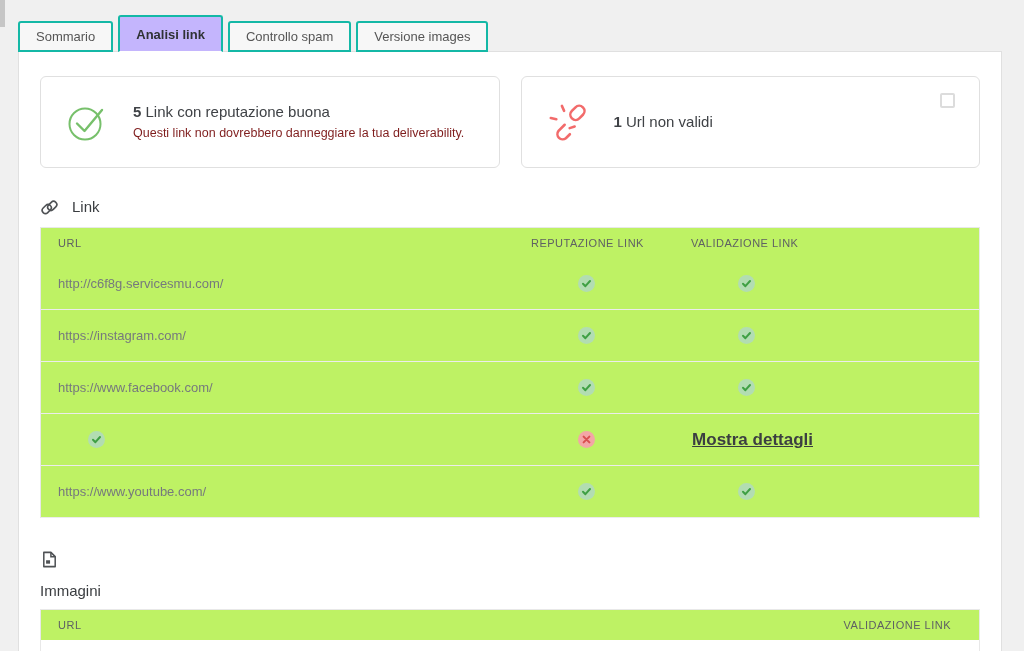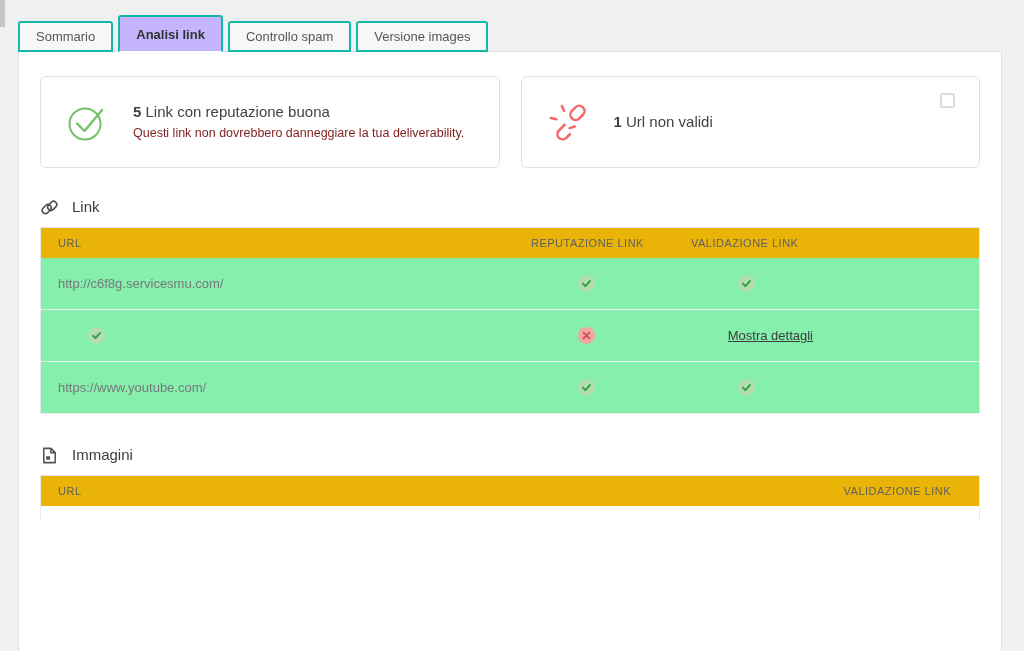--- a/index.html
+++ b/index.html
@@ -45,33 +45,33 @@
   }
 
   
   .section { display:flex; align-items:flex-start; gap:13px; margin:30px 21px 10px 21px; }
   .section-icon { width:19px; height:19px; flex:none; display:flex; }
   .section-title { font-size:15px; color:#3a3d40; }
 
   
   .tbl { margin:0 21px; border:1px solid #e8e8e8; border-bottom:none; }
   .tbl-head {
-    display:grid; background:#eab308; height:30px; align-items:center;
+    display:grid; background:#bef264; height:30px; align-items:center;
     font-size:11px; color:#5f6163; letter-spacing:.5px;
   }
   .link-grid { grid-template-columns:1fr 160px 160px 128px; }
   .img-grid  { grid-template-columns:1fr 165px; }
   .tbl-row {
     display:grid; height:52px; align-items:center;
-    border-bottom:1px solid #ececec; font-size:13px; color:#76797d; background:#86efac;
+    border-bottom:1px solid #ececec; font-size:13px; color:#76797d; background:#bef264;
   }
   .cell-url { padding-left:17px; }
   .badge-wrap { width:110px; text-align:center; line-height:0; }
   .cell-action { text-align:right; padding-right:38px; }
-  .details-link { font-weight:normal; text-decoration:underline; color:#3b3e41; font-size:13px; cursor:pointer; }
+  .details-link { font-weight:bold; text-decoration:underline; color:#3b3e41; font-size:17px; cursor:pointer; }
   .th-val-right { text-align:right; padding-right:28px; }
   .cell-val-img { display:flex; justify-content:flex-end; padding-right:28px; }
   .tbl-stub { height:14px; background:#fff; }
 </style>
 </head>
 <body>
 
 <div class="edge-artifact"></div>
 
 <div class="tabs" id="tab-bar">
@@ -154,21 +154,53 @@
           </div>
     <div>
             <div class="badge-wrap"><svg width="17" height="17" viewBox="0 0 17 17">
                 <circle cx="8.5" cy="8.5" r="8.5" fill="#b2ddb2"></circle>
                 <path d="M5 8.8l2.4 2.4 4.6-5.2" stroke="#3fa044" stroke-width="2" fill="none" stroke-linecap="round" stroke-linejoin="round"></path>
               </svg></div>
           </div>
     <div class="cell-action"></div>
   </div>
 
-
+  <div class="tbl-row link-grid">
+    <div class="cell-url">https://instagram.com/</div>
+    <div>
+            <div class="badge-wrap"><svg width="17" height="17" viewBox="0 0 17 17">
+                <circle cx="8.5" cy="8.5" r="8.5" fill="#b2ddb2"></circle>
+                <path d="M5 8.8l2.4 2.4 4.6-5.2" stroke="#3fa044" stroke-width="2" fill="none" stroke-linecap="round" stroke-linejoin="round"></path>
+              </svg></div>
+          </div>
+    <div>
+            <div class="badge-wrap"><svg width="17" height="17" viewBox="0 0 17 17">
+                <circle cx="8.5" cy="8.5" r="8.5" fill="#b2ddb2"></circle>
+                <path d="M5 8.8l2.4 2.4 4.6-5.2" stroke="#3fa044" stroke-width="2" fill="none" stroke-linecap="round" stroke-linejoin="round"></path>
+              </svg></div>
+          </div>
+    <div class="cell-action"></div>
+  </div>
+
+  <div class="tbl-row link-grid">
+    <div class="cell-url">https://www.facebook.com/</div>
+    <div>
+            <div class="badge-wrap"><svg width="17" height="17" viewBox="0 0 17 17">
+                <circle cx="8.5" cy="8.5" r="8.5" fill="#b2ddb2"></circle>
+                <path d="M5 8.8l2.4 2.4 4.6-5.2" stroke="#3fa044" stroke-width="2" fill="none" stroke-linecap="round" stroke-linejoin="round"></path>
+              </svg></div>
+          </div>
+    <div>
+            <div class="badge-wrap"><svg width="17" height="17" viewBox="0 0 17 17">
+                <circle cx="8.5" cy="8.5" r="8.5" fill="#b2ddb2"></circle>
+                <path d="M5 8.8l2.4 2.4 4.6-5.2" stroke="#3fa044" stroke-width="2" fill="none" stroke-linecap="round" stroke-linejoin="round"></path>
+              </svg></div>
+          </div>
+    <div class="cell-action"></div>
+  </div>
 
   <div class="tbl-row link-grid">
     <div>
             <div class="badge-wrap"><svg width="17" height="17" viewBox="0 0 17 17">
                 <circle cx="8.5" cy="8.5" r="8.5" fill="#b2ddb2"></circle>
                 <path d="M5 8.8l2.4 2.4 4.6-5.2" stroke="#3fa044" stroke-width="2" fill="none" stroke-linecap="round" stroke-linejoin="round"></path>
               </svg></div>
           </div>
     <div>
             <div class="badge-wrap"><svg width="17" height="17" viewBox="0 0 17 17">
@@ -191,21 +223,21 @@
             <div class="badge-wrap"><svg width="17" height="17" viewBox="0 0 17 17">
                 <circle cx="8.5" cy="8.5" r="8.5" fill="#b2ddb2"></circle>
                 <path d="M5 8.8l2.4 2.4 4.6-5.2" stroke="#3fa044" stroke-width="2" fill="none" stroke-linecap="round" stroke-linejoin="round"></path>
               </svg></div>
           </div>
     <div class="cell-action"></div>
   </div>
 </div>
   </div>
 
-  <div class="section" style="margin-top:32px;">
+  <div class="section" style="margin-top:32px;flex-direction:column;">
     <span class="section-icon">
       <svg width="19" height="19" viewBox="0 0 20 20" fill="none" stroke="#4f5255" stroke-width="1.6">
         <path d="M4 2.5h7.5L16 7v10.5H4z" stroke-linejoin="round"></path>
         <path d="M11.5 2.5V7H16"></path>
         <rect x="6.4" y="10.8" width="4.2" height="3.6" fill="#4f5255" stroke="none"></rect>
       </svg>
     </span>
     <span class="section-title">Immagini</span>
   </div>
 

